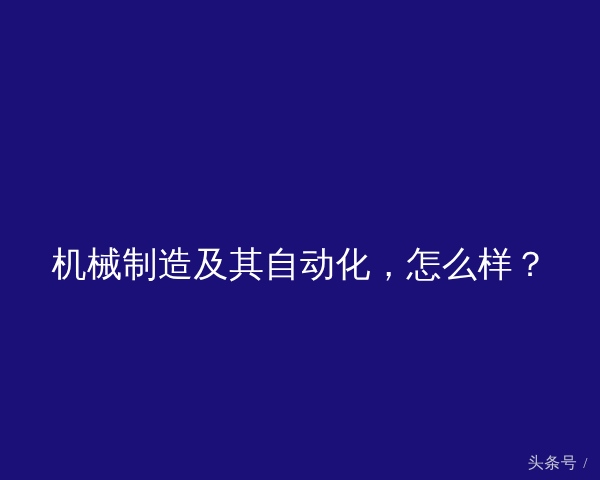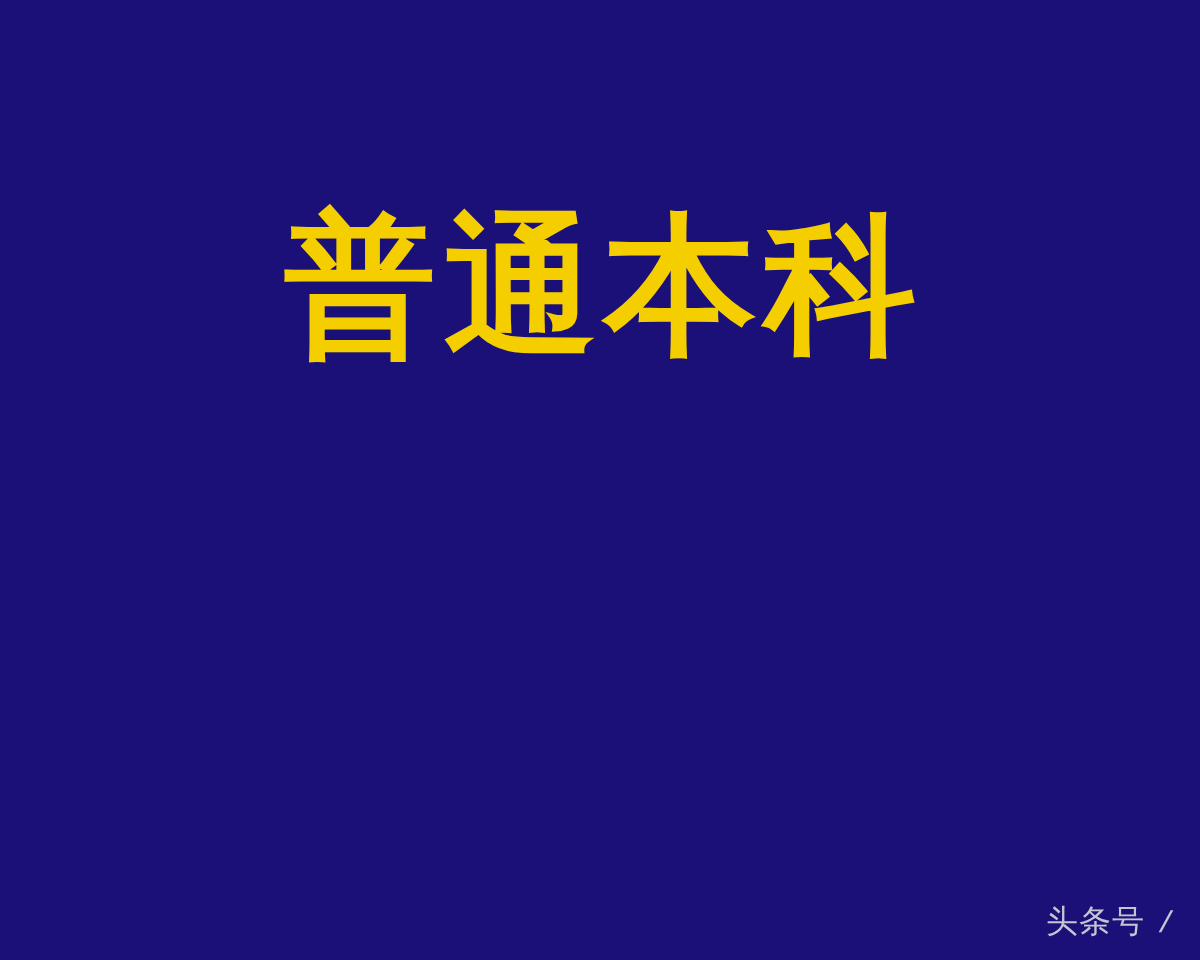--- a/index.html
+++ b/index.html
@@ -72,38 +72,38 @@
     position: absolute;
     right: 12px;
     bottom: 8px;
     display: flex;
     align-items: baseline;
     gap: 6px;
     white-space: nowrap;
   }
   .watermark span {
     color: #c5c5d2;
-    font-family: Liberation Mono, monospace;
+    font-family: Liberation Serif, serif;
     font-size: 16px;
     line-height: 1.1;
     font-weight: 400;
     letter-spacing: 0.5px;
   }
   .watermark .wm-sep {
     font-size: 15px;
   }
 </style>
 </head>
 <body>
 
 <div id="slide" style="background: rgb(26, 16, 120);">
 
-  <div class="title-wrap">
-    <h1 class="slide-title" style="color: rgb(245, 206, 0);">普通本科</h1>
+
+  <div class="subtitle-wrap">
+    <h2 class="slide-subtitle" style="color: rgb(255, 255, 255);">机械制造及其自动化，怎么样？</h2>
   </div>
-
 
   <div class="watermark">
     <span class="wm-source" style="color: rgb(197, 197, 210);">头条号</span>
     <span class="wm-sep" style="color: rgb(197, 197, 210);">/</span>
   </div>
 
 </div>
 
 </body></html>

